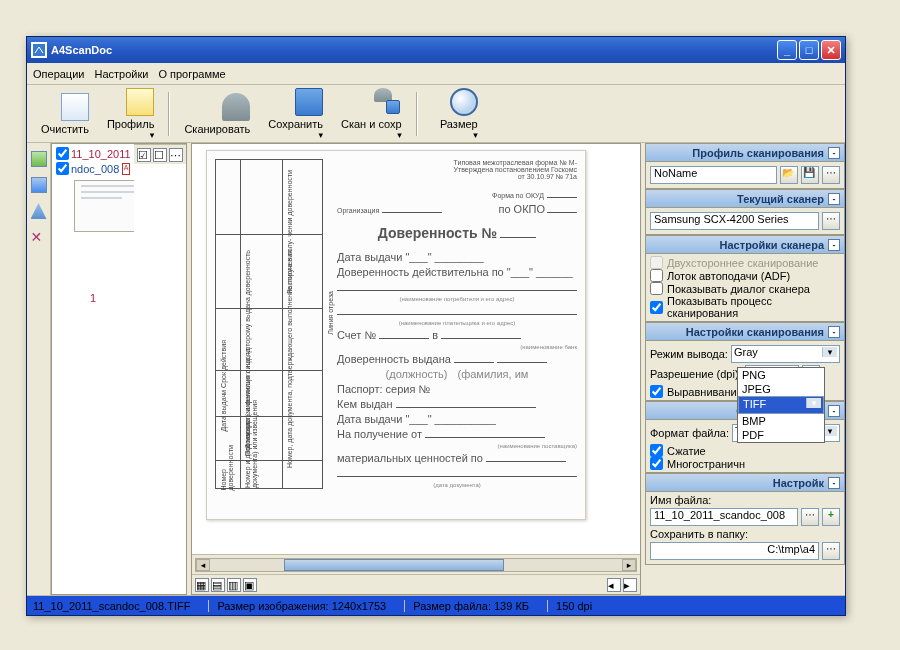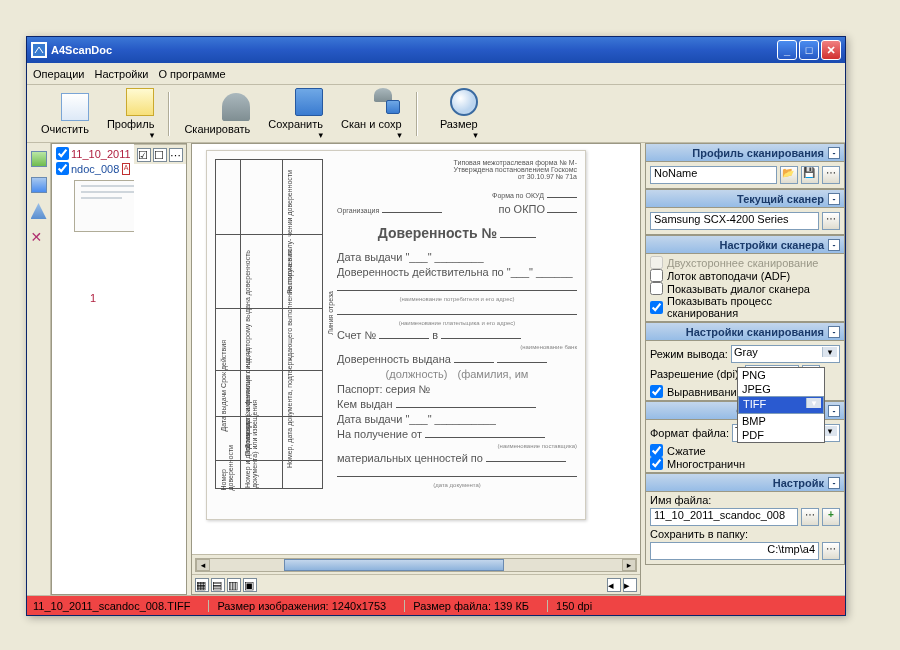--- a/index.html
+++ b/index.html
@@ -94,21 +94,21 @@
 .chk { display: flex; align-items: center; gap: 4px; }
 .chk input { margin:0; }
 .chk .disabled { color: #9a9888; }
 
 
 .ddpop { position: absolute; right: 20px; top: 330px; width: 88px; background: #fff; border: 1px solid #666; z-index: 10; }
 .ddpop .opt { padding: 1px 4px; }
 .ddpop .opt.sel { background: #2a5ad0; color: #fff; display:flex; justify-content:space-between; }
 
 
-.status { position: absolute; left:0; right:0; bottom:0; height: 20px; background: #ef4444; border-top: 1px solid #c0bca8; display: flex; align-items: center; padding: 0 6px; gap: 18px; text-align: right; }
+.status { position: absolute; left:0; right:0; bottom:0; height: 20px; background: #1d4ed8; border-top: 1px solid #c0bca8; display: flex; align-items: center; padding: 0 6px; gap: 18px; text-align: right; }
 .status .cell { border-left: 1px solid #c0bca8; padding-left: 8px; }
 .status .cell:first-child { border:none; padding-left:0; }
 </style>
 </head>
 <body>
 
 <div class="window">
 
   <div class="titlebar">
     <div class="icon">

